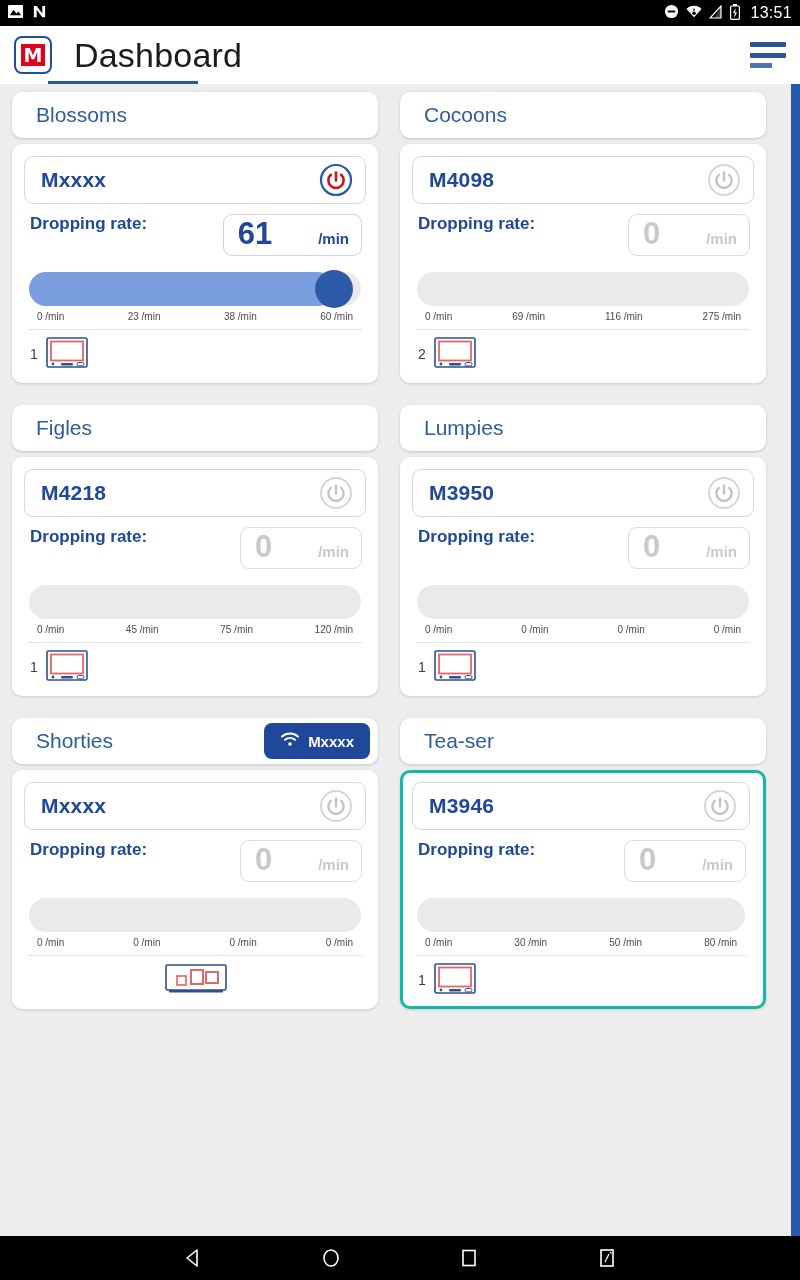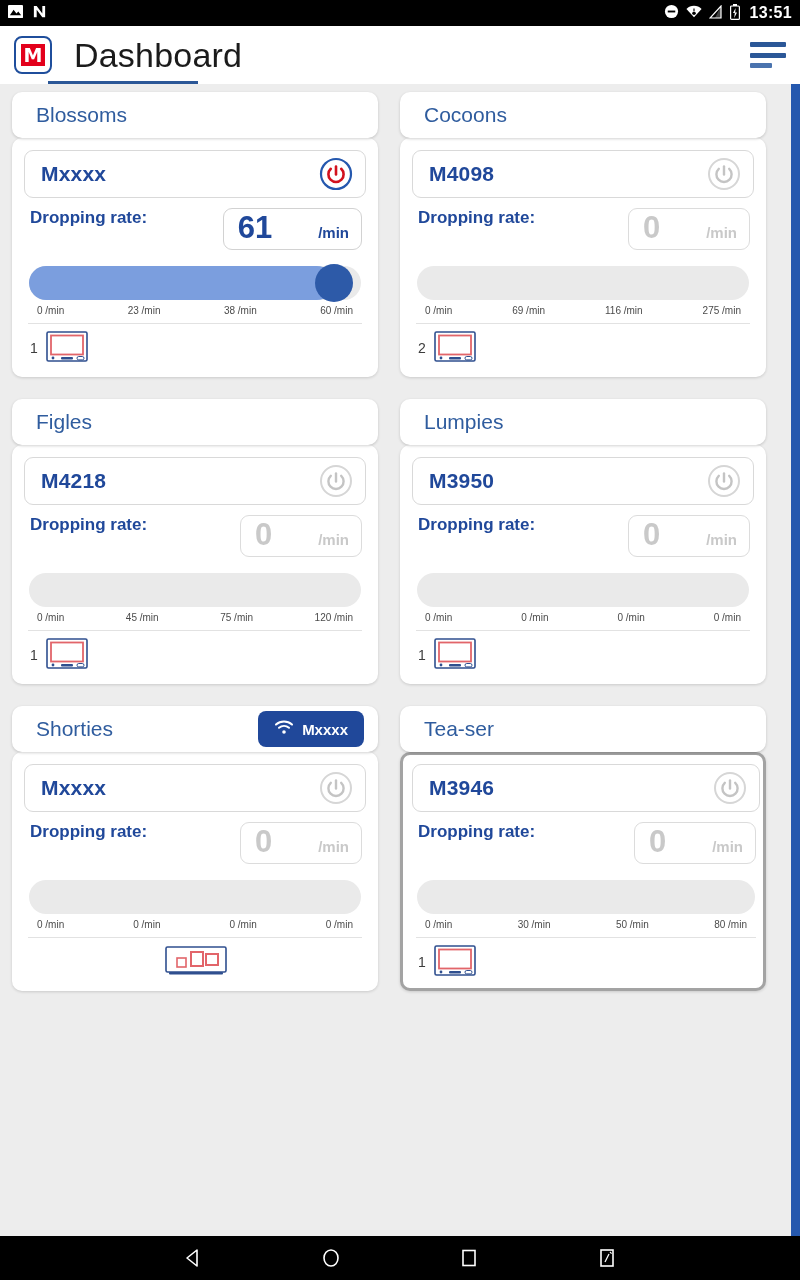--- a/index.html
+++ b/index.html
@@ -12,21 +12,21 @@
   .screen { position: relative; width: 800px; height: 1280px; background: #ededed; }
 
   
   .statusbar {
     height: 26px; background: #000; color: #fff;
     display: flex; align-items: center; padding: 0 8px;
     font-size: 15px; position: relative; z-index: 20;
   }
   .sb-left { display: flex; align-items: center; gap: 9px; }
   .sb-right { margin-left: auto; display: flex; align-items: center; gap: 7px; }
-  .sb-time { font-size: 16px; font-weight: 700; letter-spacing: .3px; margin-left: 3px; }
+  .sb-time { font-size: 16px; font-weight: 400; letter-spacing: .3px; margin-left: 3px; }
 
   
   .appbar {
     height: 58px; background: #fff; display: flex; align-items: center;
     padding: 0 14px; position: relative; z-index: 15;
   }
   .logo {
     width: 38px; height: 38px; border: 2px solid #1f4e9c; border-radius: 8px;
     background: #fff; display: flex; align-items: center; justify-content: center;
     flex: 0 0 auto;
@@ -58,37 +58,37 @@
     position: absolute; top: 84px; left: 0; right: 0; bottom: 44px;
     background: #ededed; padding: 8px 12px 0 12px; overflow: hidden;
   }
   .grid { display: flex; flex-wrap: wrap; gap: 0 22px; }
   .col { width: 366px; }
 
   .group { margin-bottom: 22px; }
 
   .group-header {
     background: #fff; border-radius: 10px; height: 46px;
-    display: flex; align-items: center; padding: 0 6px 0 24px;
+    display: flex; align-items: center; padding: 0 0 0 24px;
     box-shadow: 0 1px 3px rgba(0,0,0,.18);
-    position: relative;
+    margin-bottom: 6px; position: relative;
   }
   .group-title { font-size: 21px; color: #2f5c9e; font-weight: 400; }
   .wifi-badge {
     margin-left: auto; margin-right: 8px;
     background: #20489a; color: #fff; border-radius: 8px;
     height: 36px; display: flex; align-items: center; gap: 8px;
     padding: 0 16px; font-size: 15px; font-weight: bold;
   }
 
   .machine-card {
     background: #fff; border-radius: 10px; padding: 12px 12px 10px 12px;
     box-shadow: 0 1px 3px rgba(0,0,0,.15);
   }
-  .machine-card.alert { border: 3px solid #a3a3a3; padding: 9px 3px 7px 9px; }
+  .machine-card.alert { border: 3px solid #14b8a6; padding: 9px 13px 7px 9px; }
 
   .mhead {
     border: 1px solid #d9d9d9; border-radius: 9px; height: 48px;
     display: flex; align-items: center; padding: 0 12px 0 16px;
   }
   .mname { font-size: 21px; font-weight: bold; color: #20489a; letter-spacing: .2px; }
   .powerbtn { margin-left: auto; width: 34px; height: 34px; }
 
   .rate-row {
     display: flex; align-items: flex-start; margin-top: 10px; padding: 0 4px 0 6px;

